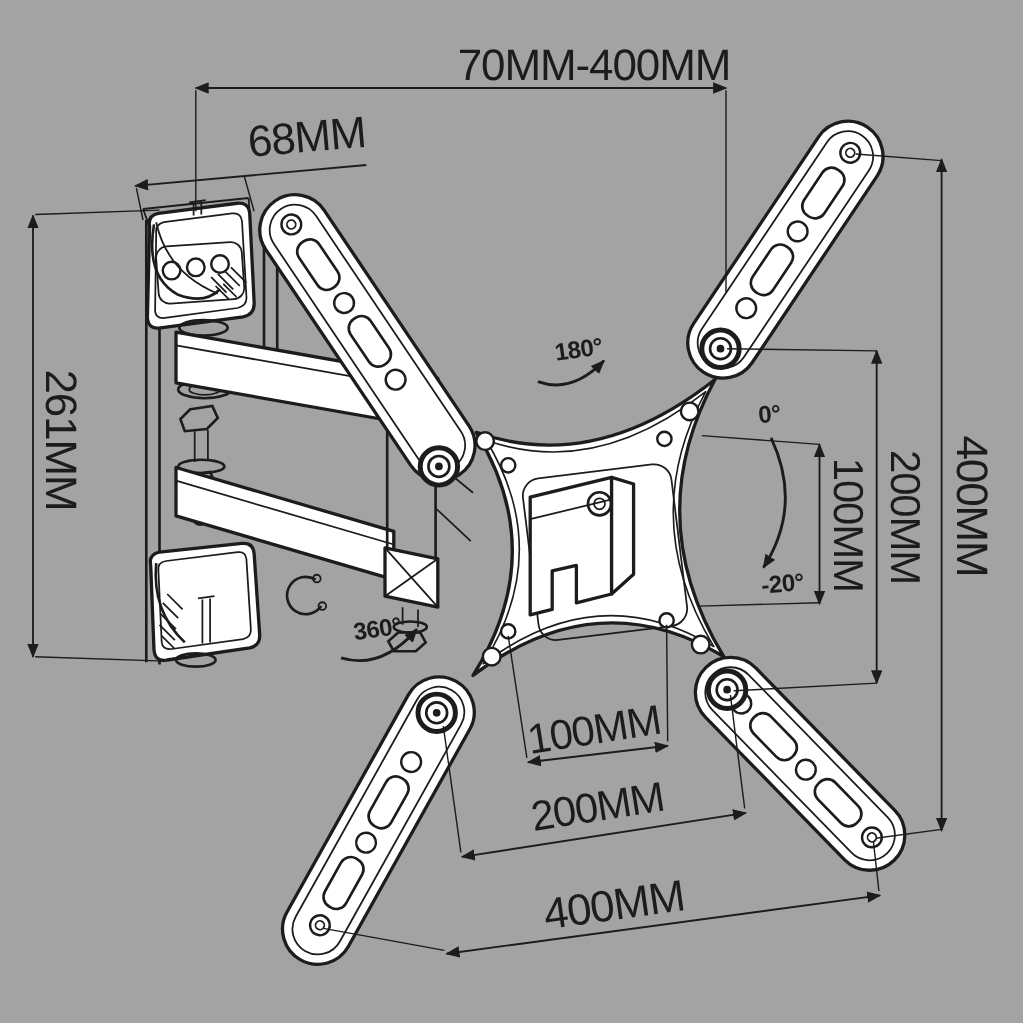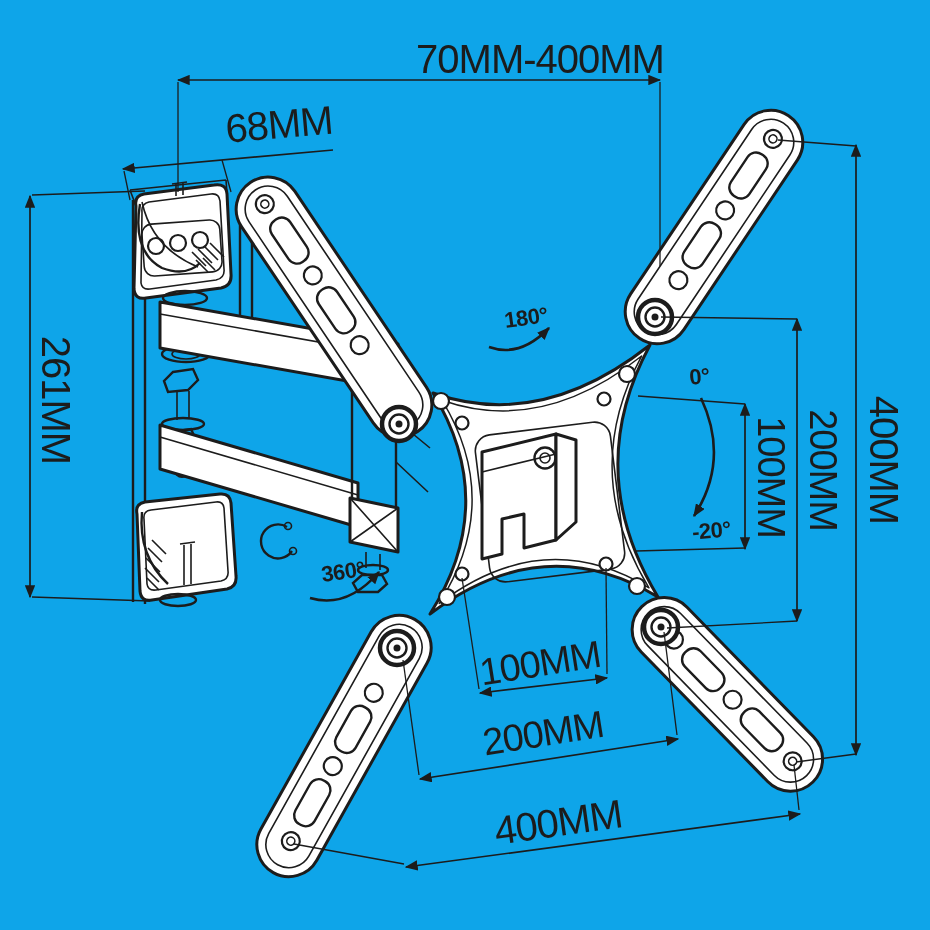--- a/index.html
+++ b/index.html
@@ -1,16 +1,16 @@
 <!DOCTYPE html>
 <html><head>
 <meta charset="utf-8">
 <style>
   html,body{margin:0;padding:0;background:#ffffff;}
-  .stage{width:930px;height:930px;position:relative;background:#0ea5e9;overflow:hidden;}
+  .stage{width:930px;height:930px;position:relative;background:#a3a3a3;overflow:hidden;}
   svg{display:block;}
   svg text{font-family:"Liberation Sans","DejaVu Sans",sans-serif;fill:#1c1c1c;}
   .dim-label{font-size:40px;letter-spacing:-1px;font-weight:400;}
   .dim-label-sm{font-size:38px;letter-spacing:-1px;font-weight:400;}
   .angle-label{font-size:22px;font-weight:bold;letter-spacing:-0.5px;}
   .outline{stroke:#1c1c1c;stroke-width:3;fill:#ffffff;stroke-linejoin:round;}
   .outline2{stroke:#1c1c1c;stroke-width:1.6;fill:none;stroke-linejoin:round;}
   .detail{stroke:#1c1c1c;stroke-width:1.6;fill:none;}
   .detail2{stroke:#1c1c1c;stroke-width:2.4;fill:none;}
   .hole{stroke:#1c1c1c;stroke-width:2.2;fill:#ffffff;}

